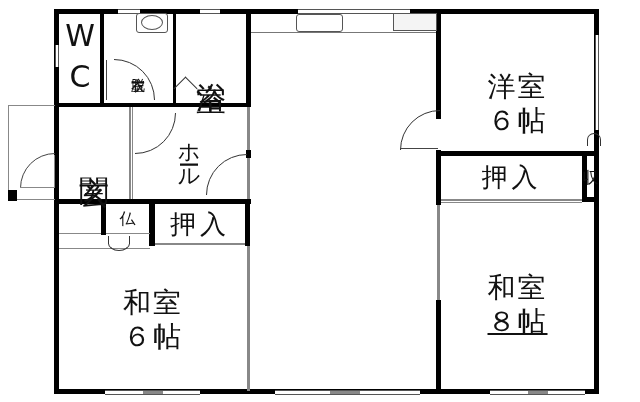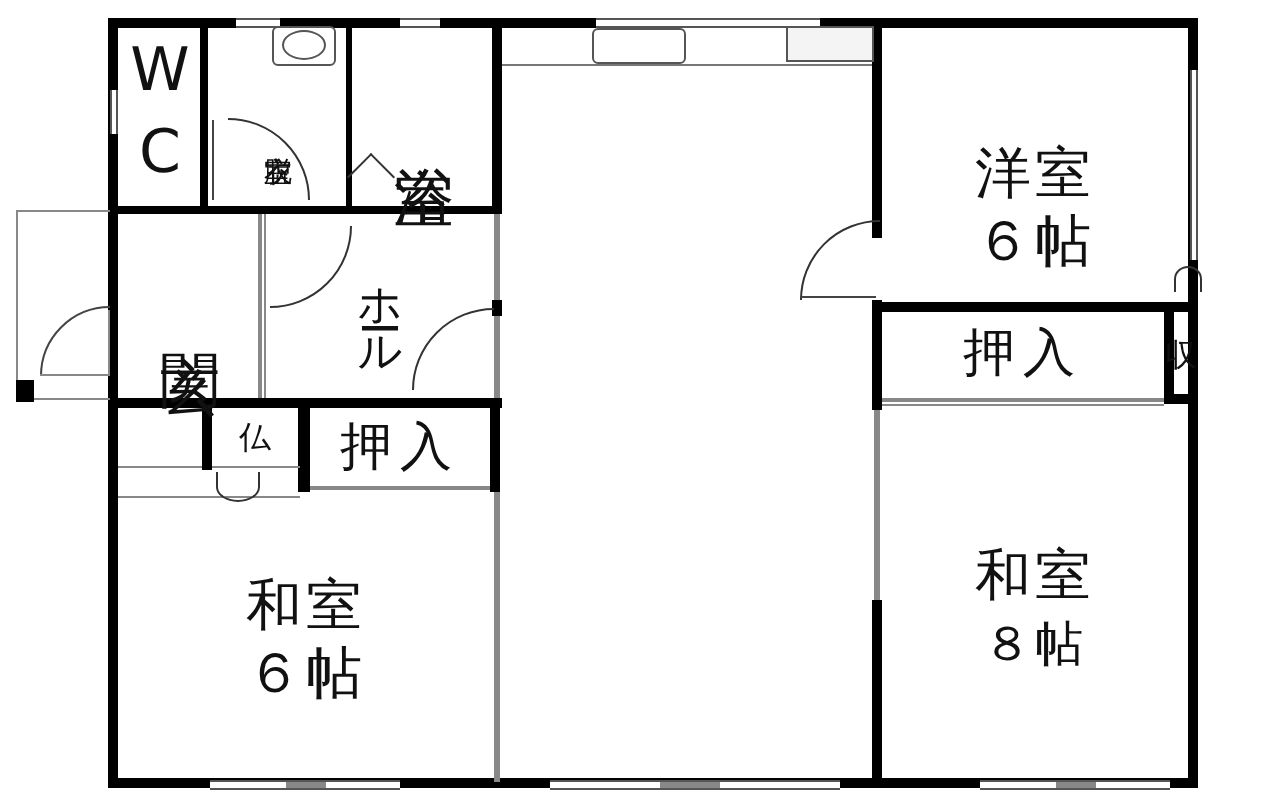--- a/index.html
+++ b/index.html
@@ -131,21 +131,21 @@
     <span class="label" style="font-size:28px;letter-spacing:2px;">６帖</span>
   </div>
   <div class="room" style="left:441px;top:156px;width:141px;height:42px;">
     <span class="label" style="font-size:26px;letter-spacing:4px;">押入</span>
   </div>
   <div class="room" style="left:587px;top:156px;width:7px;height:42px;">
     <span class="label sm">収</span>
   </div>
   <div class="room" style="left:441px;top:265px;width:153px;height:80px;">
     <span class="label" style="font-size:28px;letter-spacing:2px;">和室</span>
-    <span class="label" style="font-size:24px;letter-spacing:2px;">８帖</span>
+    <span class="label" style="font-size:28px;letter-spacing:2px;text-decoration:underline;">８帖</span>
   </div>
   <div class="room" style="left:106px;top:203px;width:43px;height:30px;">
     <span class="label sm">仏</span>
   </div>
   <div class="room" style="left:155px;top:204px;width:90px;height:39px;">
     <span class="label" style="font-size:26px;letter-spacing:4px;">押入</span>
   </div>
   <div class="room" style="left:59px;top:280px;width:188px;height:80px;">
     <span class="label" style="font-size:28px;letter-spacing:2px;">和室</span>
     <span class="label" style="font-size:28px;letter-spacing:2px;">６帖</span>

